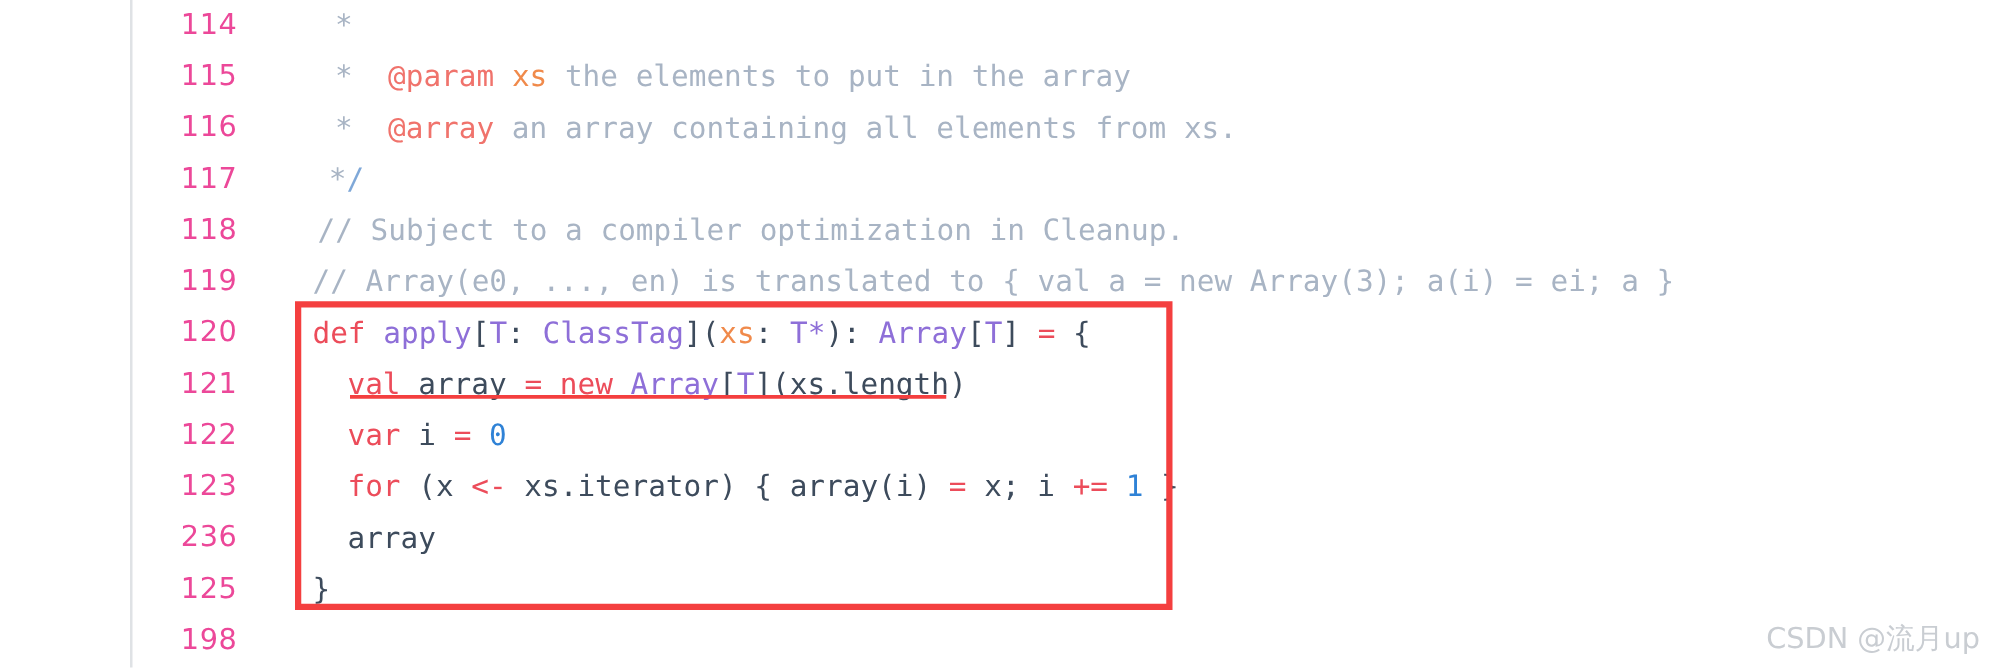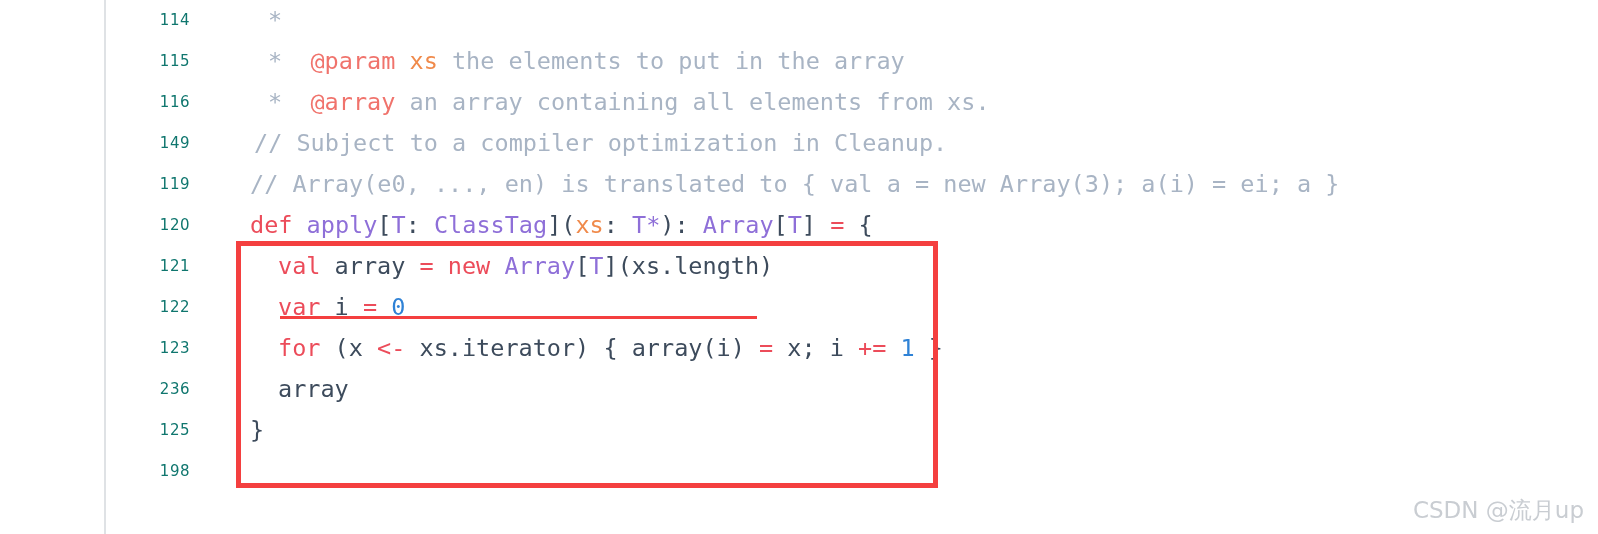--- a/index.html
+++ b/index.html
@@ -45,22 +45,22 @@
     height: 41px;
     line-height: 41px;
     white-space: pre;
   }
 
   .lineno {
     position: absolute;
     left: 110px;
     width: 80px;
     text-align: right;
-    color: #0f766e;
-    font-size: 15px;
+    color: #ec4899;
+    font-size: 23px;
     font-family: "DejaVu Sans", "Liberation Sans", sans-serif;
     letter-spacing: 0.5px;
     user-select: none;
   }
 
   .code-text {
     position: absolute;
     left: 250px;
     font-size: 23.5px;
     letter-spacing: 0px;
@@ -118,21 +118,22 @@
 <body>
 
 <div id="viewer">
 
   <div class="gutter-rule"></div>
 
   <div class="code-area" id="code-area">
       <div class="code-line"><div class="lineno">114</div><div class="code-text" style="left: 268px;"><span class="tok-comment">*</span></div></div>
       <div class="code-line"><div class="lineno">115</div><div class="code-text" style="left: 268px;"><span class="tok-comment">*  </span><span class="tok-doctag">@param</span><span class="tok-comment"> </span><span class="tok-docparam">xs</span><span class="tok-comment"> the elements to put in the array</span></div></div>
       <div class="code-line"><div class="lineno">116</div><div class="code-text" style="left: 268px;"><span class="tok-comment">*  </span><span class="tok-doctag">@array</span><span class="tok-comment"> an array containing all elements from xs.</span></div></div>
-      <div class="code-line"><div class="lineno">149</div><div class="code-text" style="left: 254px;"><span class="tok-comment">// Subject to a compiler optimization in Cleanup.</span></div></div>
+      <div class="code-line"><div class="lineno">117</div><div class="code-text" style="left: 263px;"><span class="tok-comment">*</span><span class="tok-slash">/</span></div></div>
+      <div class="code-line"><div class="lineno">118</div><div class="code-text" style="left: 254px;"><span class="tok-comment">// Subject to a compiler optimization in Cleanup.</span></div></div>
       <div class="code-line"><div class="lineno">119</div><div class="code-text" style="left: 250px;"><span class="tok-comment">// Array(e0, ..., en) is translated to { val a = new Array(3); a(i) = ei; a }</span></div></div>
       <div class="code-line"><div class="lineno">120</div><div class="code-text" style="left: 250px;"><span class="tok-keyword">def</span><span class="tok-plain"> </span><span class="tok-type">apply</span><span class="tok-punct">[</span><span class="tok-type">T</span><span class="tok-punct">: </span><span class="tok-type">ClassTag</span><span class="tok-punct">](</span><span class="tok-param">xs</span><span class="tok-punct">: </span><span class="tok-type">T*</span><span class="tok-punct">): </span><span class="tok-type">Array</span><span class="tok-punct">[</span><span class="tok-type">T</span><span class="tok-punct">] </span><span class="tok-op">=</span><span class="tok-punct"> {</span></div></div>
       <div class="code-line"><div class="lineno">121</div><div class="code-text" style="left: 278px;"><span class="tok-keyword">val</span><span class="tok-plain"> array </span><span class="tok-op">=</span><span class="tok-plain"> </span><span class="tok-keyword">new</span><span class="tok-plain"> </span><span class="tok-type">Array</span><span class="tok-punct">[</span><span class="tok-type">T</span><span class="tok-punct">](xs.length)</span></div></div>
       <div class="code-line"><div class="lineno">122</div><div class="code-text" style="left: 278px;"><span class="tok-keyword">var</span><span class="tok-plain"> i </span><span class="tok-op">=</span><span class="tok-plain"> </span><span class="tok-number">0</span></div></div>
       <div class="code-line"><div class="lineno">123</div><div class="code-text" style="left: 278px;"><span class="tok-keyword">for</span><span class="tok-plain"> (x </span><span class="tok-op">&lt;-</span><span class="tok-plain"> xs.iterator) { array(i) </span><span class="tok-op">=</span><span class="tok-plain"> x; i </span><span class="tok-op">+=</span><span class="tok-plain"> </span><span class="tok-number">1</span><span class="tok-plain"> }</span></div></div>
       <div class="code-line"><div class="lineno">236</div><div class="code-text" style="left: 278px;"><span class="tok-plain">array</span></div></div>
       <div class="code-line"><div class="lineno">125</div><div class="code-text" style="left: 250px;"><span class="tok-plain">}</span></div></div>
       <div class="code-line"><div class="lineno">198</div><div class="code-text" style="left: 250px;"></div></div>
     </div>
 

